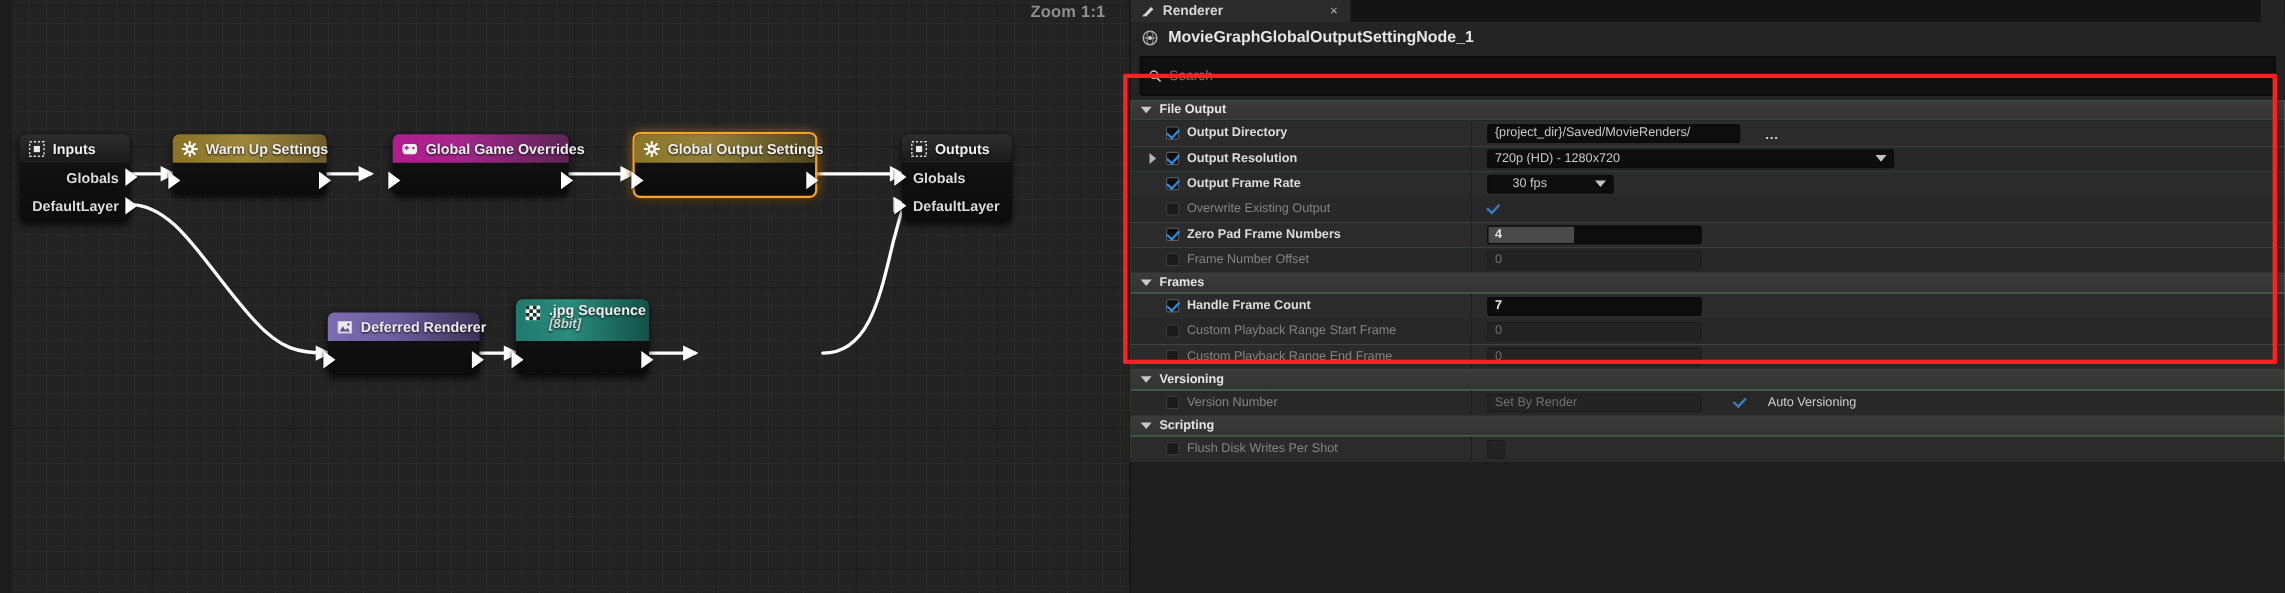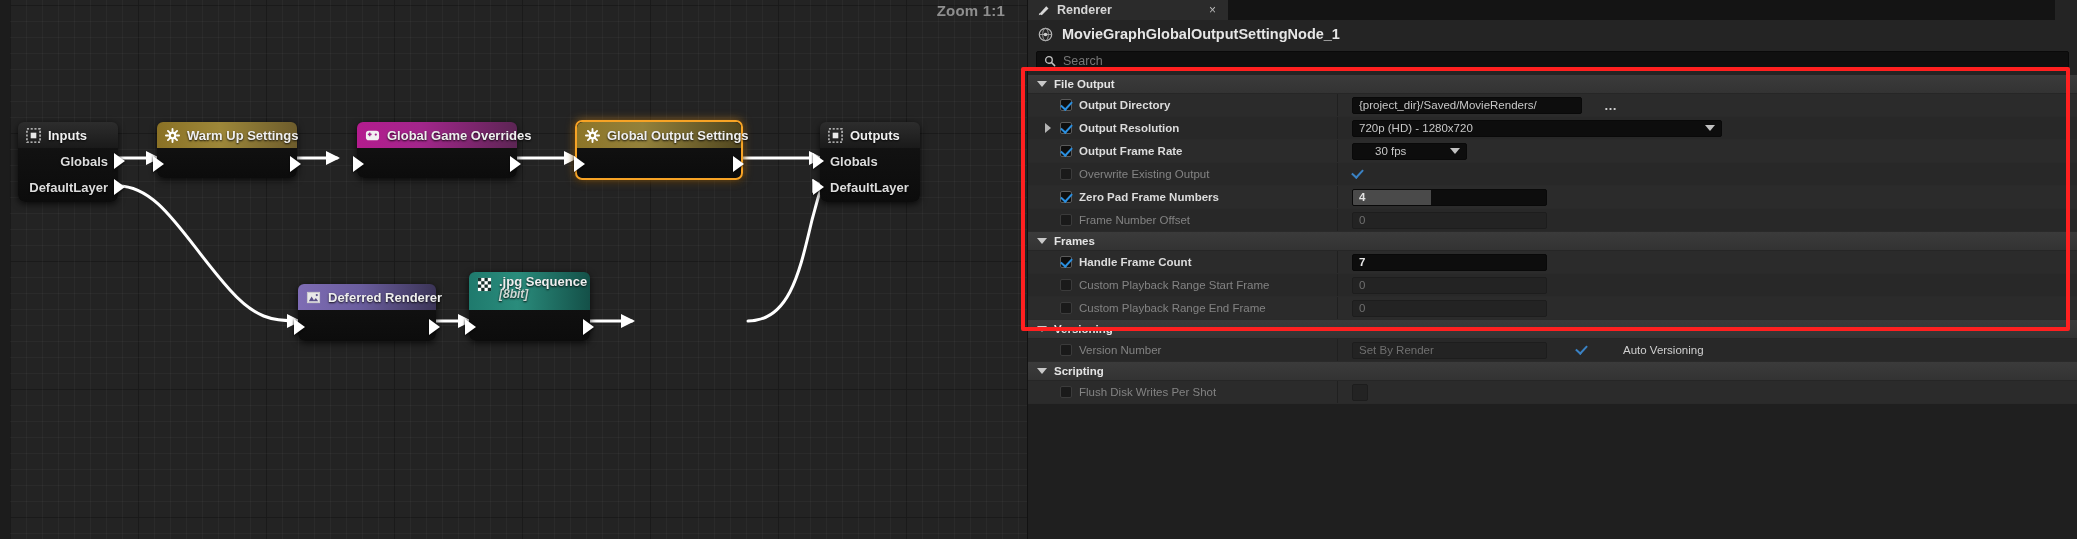--- a/index.html
+++ b/index.html
@@ -122,21 +122,21 @@
   .tabbar-right { width: 22px; background:#242424; }
 
   #obj-row {
     height: 28px; display: flex; align-items: center; gap: 9px;
     padding: 0 10px; background: #242424;
   }
   #obj-name { color: #e6e6e6; font-size: 14.5px; font-weight: 700; }
 
   #search-row { padding: 3px 8px 4px 8px; background: #242424; }
   #search-box {
-    height: 20px; background: #101010;
+    height: 36px; background: #101010;
     border: 1px solid #0a0a0a; border-radius: 2px;
     display: flex; align-items: center; gap: 7px; padding: 0 7px;
   }
   #search-text { color: #777; font-size: 12.5px; }
 
   
   #prop-list { background: #86efac; position: relative; }
   .cat-row {
     height: 19px; display: flex; align-items: center; gap: 7px;
     padding-left: 9px;
@@ -210,21 +210,21 @@
   .field.tiny { width: 16px; }
 
   .chev {
     width:0;height:0;border-left:5px solid transparent;border-right:5px solid transparent;
     border-top:6px solid #c2c2c2;
   }
   .ellipsis-btn {
     color: #cfcfcf; font-size: 13px; font-weight: 700; letter-spacing: 1px;
     padding: 0 3px; line-height: 1;
   }
-  .aux-label { color: #cfcfcf; font-size: 11.5px; margin-left: 16px; }
+  .aux-label { color: #cfcfcf; font-size: 11.5px; }
 
   #redbox {
     position: absolute;
     left: 1021px; top: 67px;
     width: 1049px; height: 264px;
     border: 4px solid #ff2020;
     border-radius: 2px;
     pointer-events: none;
     z-index: 50;
   }

